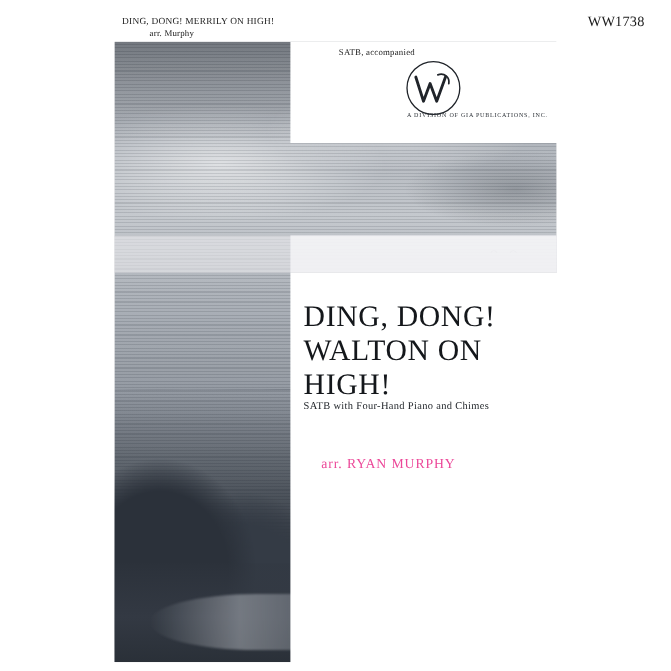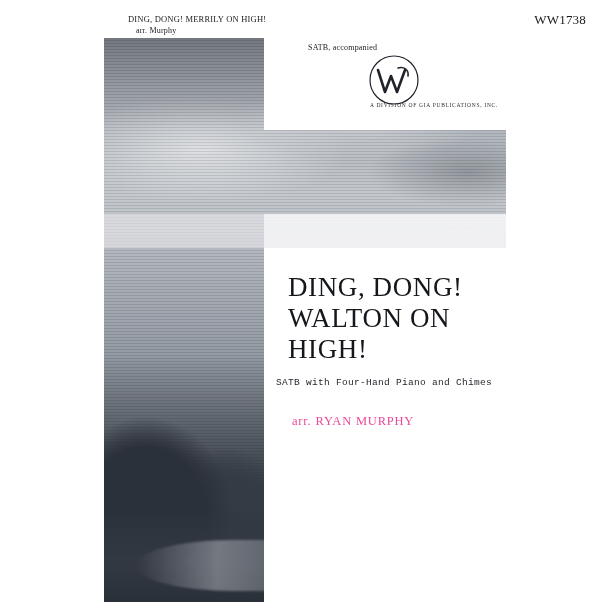--- a/index.html
+++ b/index.html
@@ -26,21 +26,21 @@
     top: 14px;
     left: 0;
     width: 610px;
     height: 26px;
     font-size: 8.5px;
     color: #1b1b1b;
     letter-spacing: 0.2px;
   }
   .meta-title {
     position: absolute;
-    left: 128px;
+    left: 111px;
     top: 0;
     line-height: 11px;
     text-align: left;
   }
   .meta-arranger {
     position: absolute;
     left: 136px;
     top: 11px;
     line-height: 11px;
     font-size: 8px;
@@ -279,28 +279,25 @@
     left: 276px;
     top: 272px;
     width: 320px;
   }
   .title {
     font-size: 27px;
     line-height: 31px;
     letter-spacing: 0.6px;
     color: #14171b;
     font-family: "Liberation Serif", serif;
-    margin-left: 12px;
   }
   .subtitle {
-    margin-top: 12px;
     font-size: 9.5px;
     letter-spacing: 0.3px;
     color: #1d2126;
-    font-family: Liberation Mono, monospace;
   }
   .arranger {
     position: absolute;
     left: 292px;
     top: 414px;
     font-size: 12.5px;
     letter-spacing: 0.8px;
     color: #ec4899;
   }
 </style>

